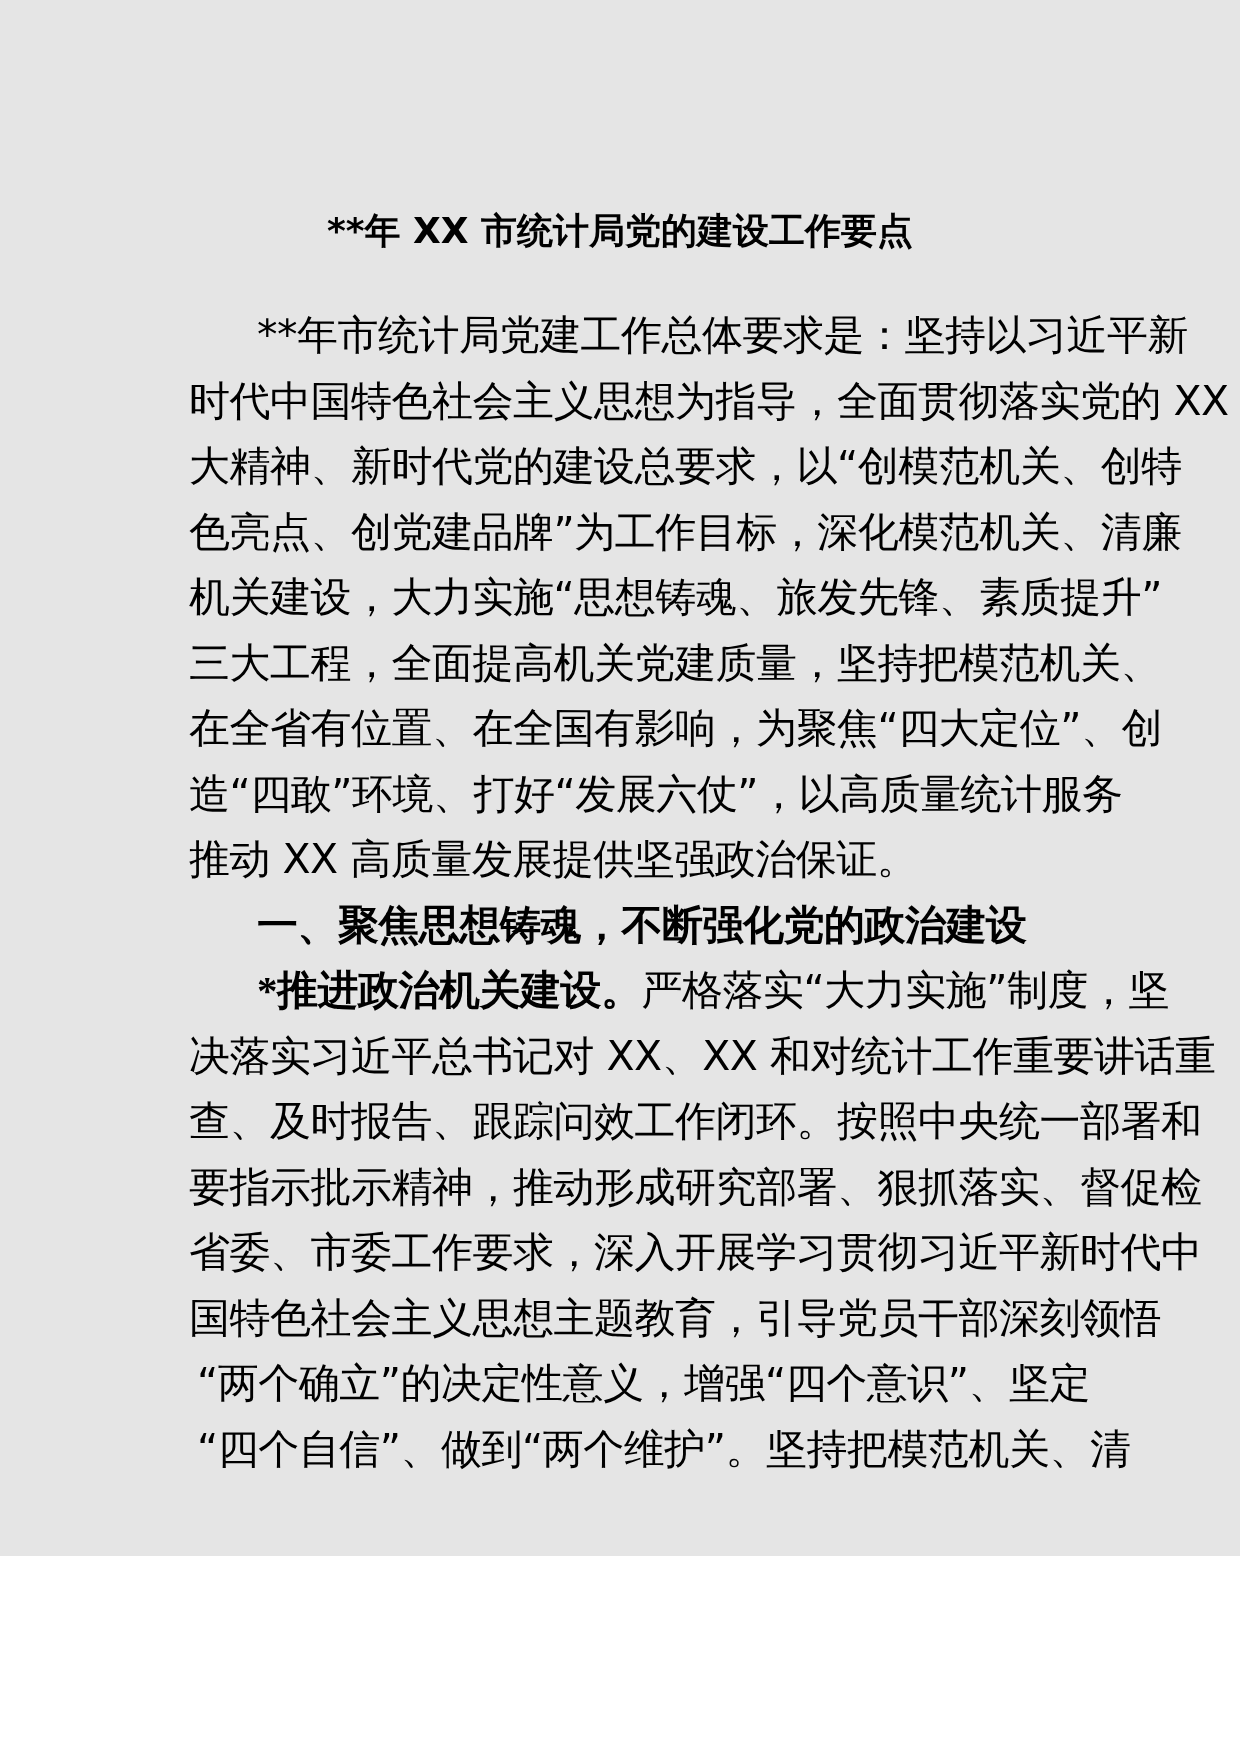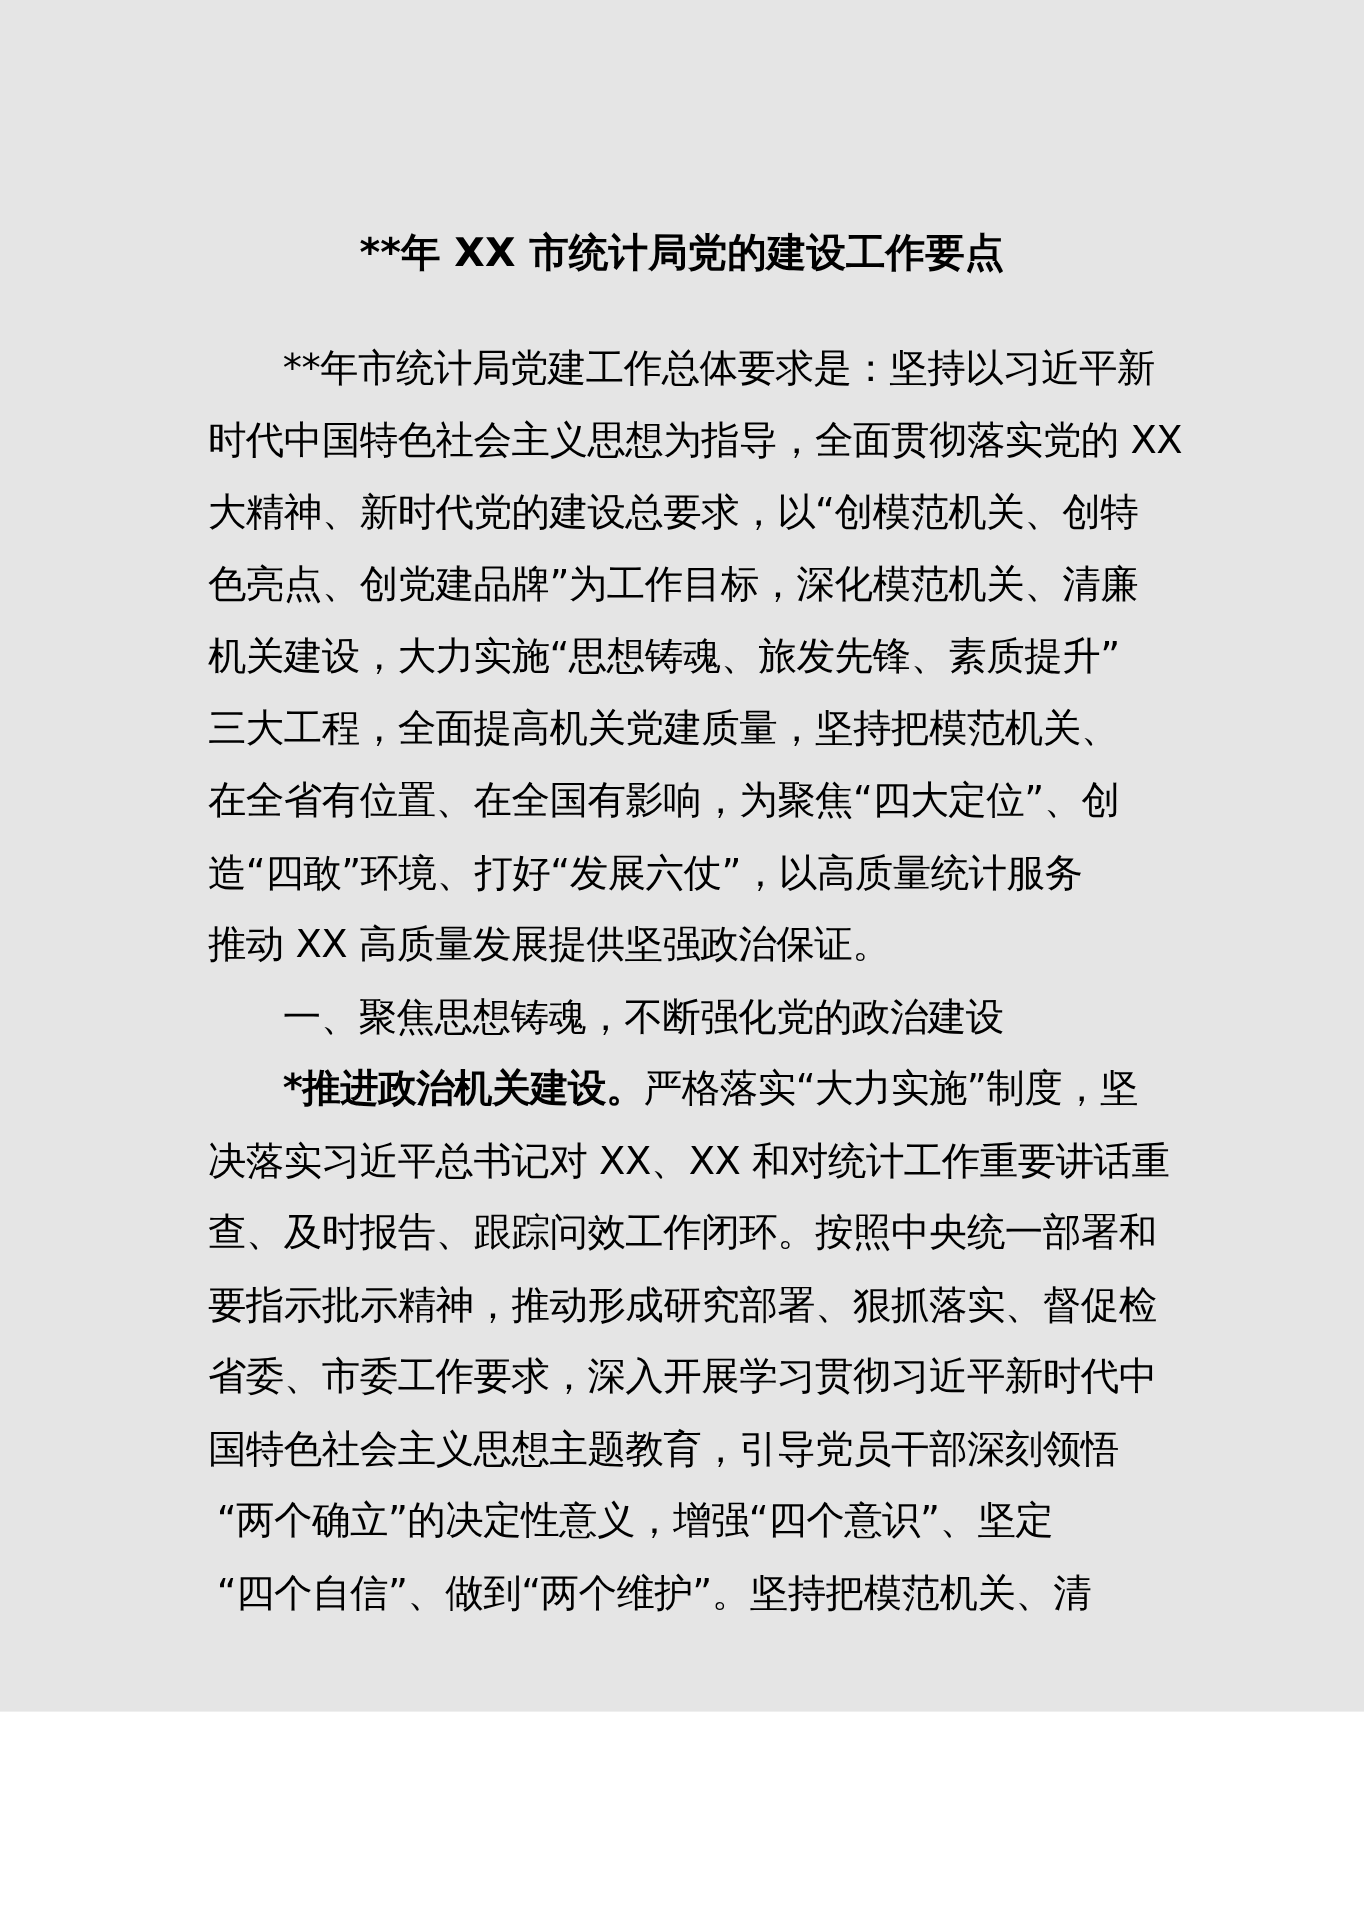--- a/index.html
+++ b/index.html
@@ -37,35 +37,36 @@
     }
     .body {
       position: absolute;
       left: 189px;
       top: 303px;
       width: 870px;
     }
     .line {
       height: 65.5px;
       line-height: 65.5px;
-      font-size: 35px;
+      font-size: 41px;
       white-space: nowrap;
       letter-spacing: -0.5px;
     }
     .indent {
       padding-left: 68px;
     }
     .outdent {
       margin-left: 8px;
     }
     .bold {
       font-weight: bold;
+      font-family: Liberation Serif, serif;
     }
     .heading {
-      font-weight: normal;
+      font-weight: bold;
     }
   </style>
 </head>
 <body>
 
 <div class="page">
 
   <div class="title">**年 XX 市统计局党的建设工作要点</div>
 
   <div class="body">

